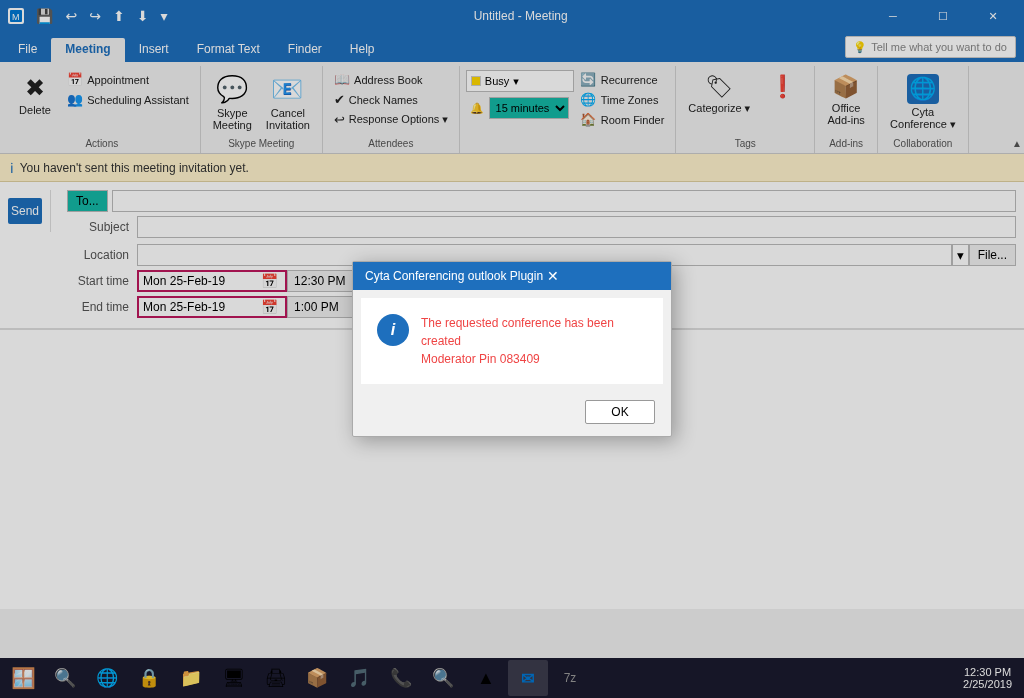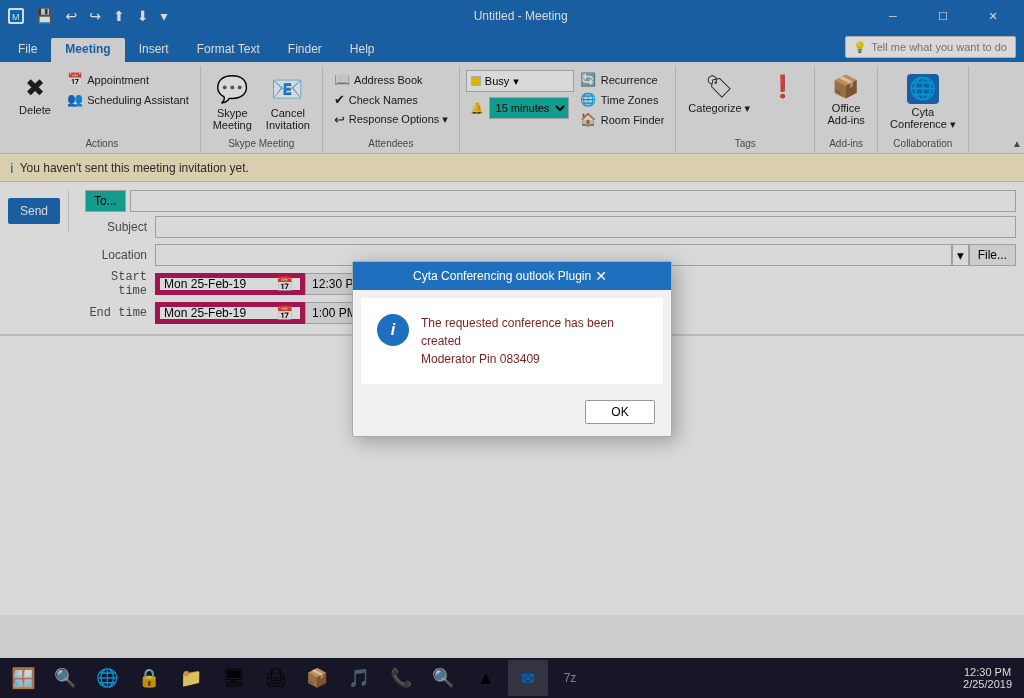--- a/index.html
+++ b/index.html
@@ -150,21 +150,21 @@
       flex-direction: column;
       align-items: center;
       padding: 8px;
       border-right: 1px solid #ddd;
       margin-right: 8px;
     }
     .send-btn {
       background: #1e6fbd;
       color: white;
       border: none;
-      padding: 6px 12px;
+      padding: 6px 3px;
       cursor: pointer;
       font-size: 12px;
       border-radius: 2px;
     }
     .to-btn {
       height: 22px;
       border: 1px solid #bbb;
       background: #14b8a6;
       padding: 0 8px;
       cursor: pointer;
@@ -177,24 +177,23 @@
       display: flex;
       align-items: center;
       padding: 2px 8px;
     }
     .datetime-label {
       width: 70px;
       font-size: 12px;
       color: #555;
       text-align: right;
       padding-right: 8px;
-      font-family: Liberation Mono, monospace;
     }
     .date-input {
-      border: 5px solid #be185d;
+      border: 2px solid #be185d;
       height: 22px;
       padding: 0 4px;
       font-size: 12px;
       width: 150px;
       display: flex;
       align-items: center;
       justify-content: space-between;
       background: white;
     }
     .time-select {
@@ -285,21 +284,21 @@
       box-shadow: 4px 4px 20px rgba(0,0,0,0.3);
       width: 320px;
       border-radius: 2px;
     }
     .dialog-title-bar {
       background: #1e6fbd;
       color: white;
       padding: 6px 12px;
       display: flex;
       align-items: center;
-      justify-content: center;
+      justify-content: flex-start;
       font-size: 12px;
     }
     .dialog-close {
       cursor: pointer;
       font-size: 14px;
       color: white;
       background: none;
       border: none;
       padding: 0 4px;
     }
@@ -319,21 +318,21 @@
       background: #1e6fbd;
       color: white;
       display: flex;
       align-items: center;
       justify-content: center;
       font-style: italic;
       font-size: 16px;
       font-weight: bold;
       flex-shrink: 0;
     }
-    .dialog-message { font-size: 12px; color: #7f1d1d; line-height: 1.5; }
+    .dialog-message { font-size: 12px; color: #ef4444; line-height: 1.5; }
     .dialog-footer {
       padding: 8px 16px 12px;
       display: flex;
       justify-content: flex-end;
     }
     .dialog-ok-btn {
       background: white;
       border: 1px solid #999;
       padding: 4px 24px;
       font-size: 12px;

